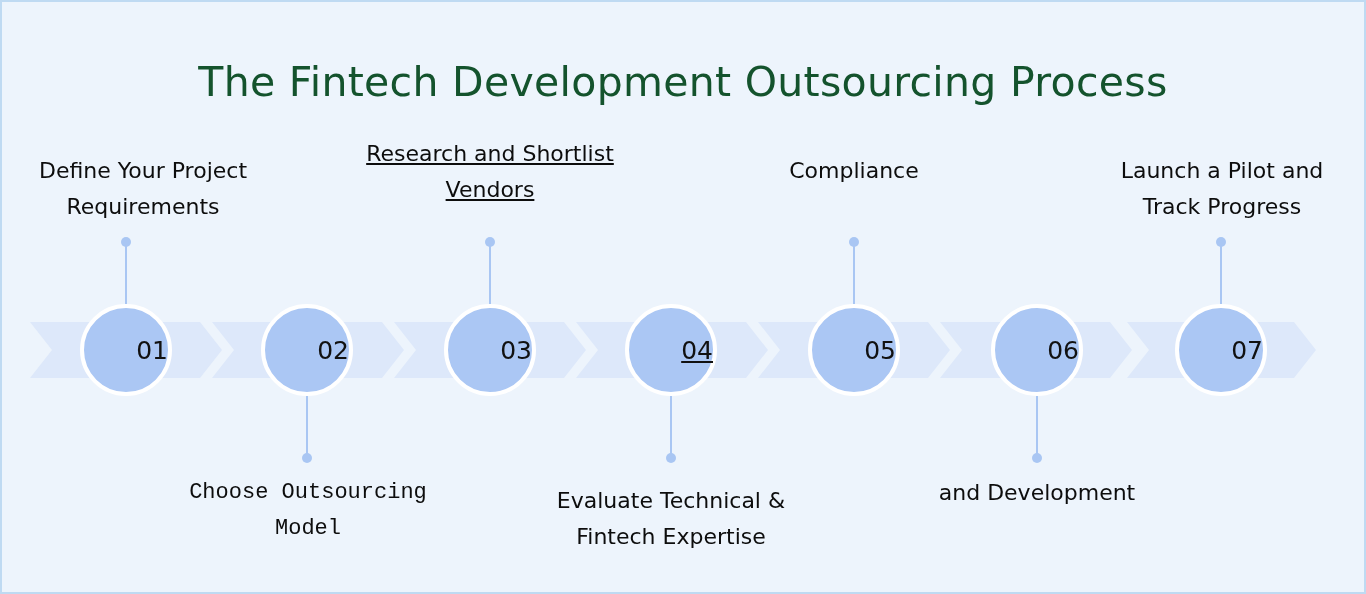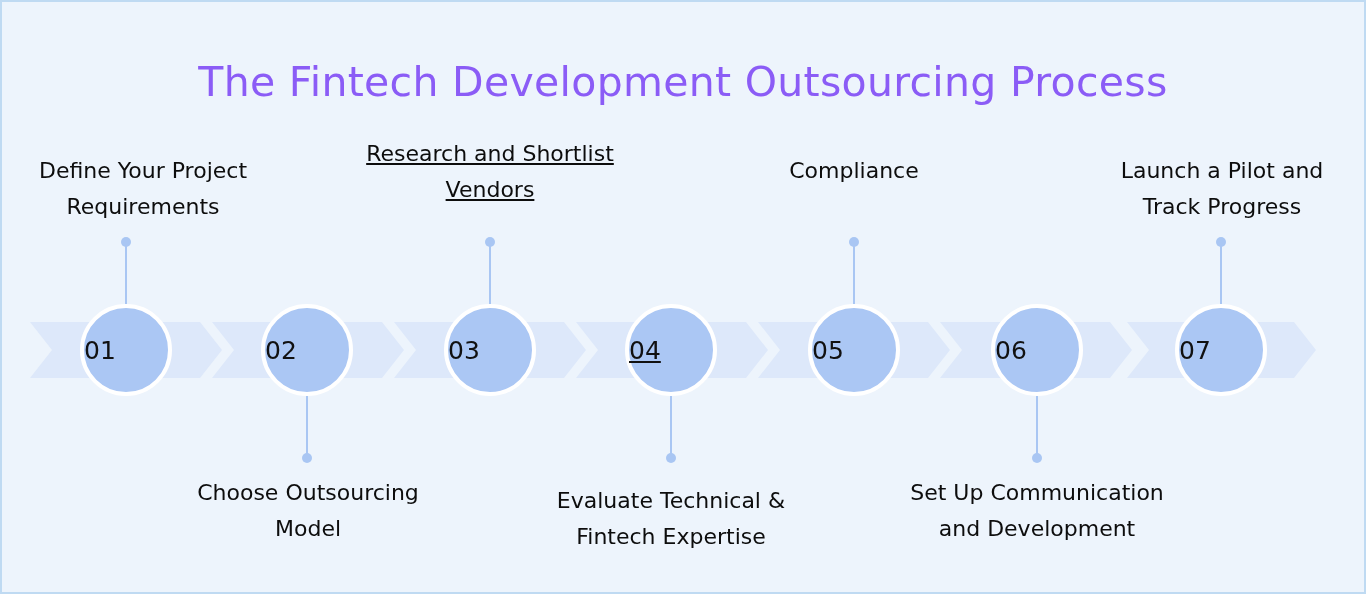--- a/index.html
+++ b/index.html
@@ -3,27 +3,27 @@
 <meta charset="utf-8">
 <style>
   html, body { margin:0; padding:0; }
   body { width:1366px; height:594px; overflow:hidden; background:#ffffff; font-family:"DejaVu Sans","Liberation Sans",sans-serif; }
   .frame {
     position:absolute; left:0; top:0; width:1362px; height:590px;
     background:#edf4fc; border:2px solid #bfdaf2;
   }
   .title {
     position:absolute; left:0; top:58px; width:1366px; text-align:center;
-    font-size:41px; font-weight:normal; color:#8b5cf6; letter-spacing:0.3px;
+    font-size:41px; font-weight:normal; color:#14532d; letter-spacing:0.3px;
   }
   svg.band { position:absolute; left:0; top:0; }
   .circle {
     position:absolute; width:84px; height:84px; border-radius:50%;
     background:#abc7f4; border:4px solid #ffffff; box-sizing:content-box;
-    display:flex; align-items:center; justify-content:flex-start;
+    display:flex; align-items:center; justify-content:flex-end;
     font-size:25px; color:#111; transform:translate(-46px,-46px);
   }
   .stem { position:absolute; width:2px; background:#a9c6f3; }
   .dot { position:absolute; width:10px; height:10px; border-radius:50%; background:#a9c6f3; transform:translate(-5px,-5px); }
   .label {
     position:absolute; width:320px; text-align:center; transform:translateX(-160px);
     font-size:22px; line-height:36px; color:#0d0d0d;
   }
 </style>
 </head>
@@ -53,21 +53,21 @@
 <div class="stem" style="left:125px; top:242px; height:62px;"></div>
 <div class="circle" style="left:126px; top:350px;">
     <span>01</span>
   </div>
 
 <div class="circle" style="left:307px; top:350px;">
     <span>02</span>
   </div>
 <div class="stem" style="left:306px; top:396px; height:62px;"></div>
 <div class="dot" style="left:307px; top:458px;"></div>
-<div class="label" style="left:308px; top:475px;">
+<div class="label" style="left:308px; top:475px;font-family:Liberation Mono, monospace;">
   <div>Choose Outsourcing</div>
   <div>Model</div>
 </div>
 
 <div class="label" style="left:490px; top:136px;text-decoration:underline;">
   <div>Research and Shortlist</div>
   <div>Vendors</div>
 </div>
 <div class="dot" style="left:490px; top:242px;"></div>
 <div class="stem" style="left:489px; top:242px; height:62px;"></div>
@@ -93,21 +93,20 @@
 <div class="circle" style="left:854px; top:350px;">
     <span>05</span>
   </div>
 
 <div class="circle" style="left:1037px; top:350px;">
     <span>06</span>
   </div>
 <div class="stem" style="left:1036px; top:396px; height:62px;"></div>
 <div class="dot" style="left:1037px; top:458px;"></div>
 <div class="label" style="left:1037px; top:475px;">
-  <div>Set Up Communication</div>
   <div>and Development</div>
 </div>
 
 <div class="label" style="left:1222px; top:153px;">
   <div>Launch a Pilot and</div>
   <div>Track Progress</div>
 </div>
 <div class="dot" style="left:1221px; top:242px;"></div>
 <div class="stem" style="left:1220px; top:242px; height:62px;"></div>
 <div class="circle" style="left:1221px; top:350px;">

